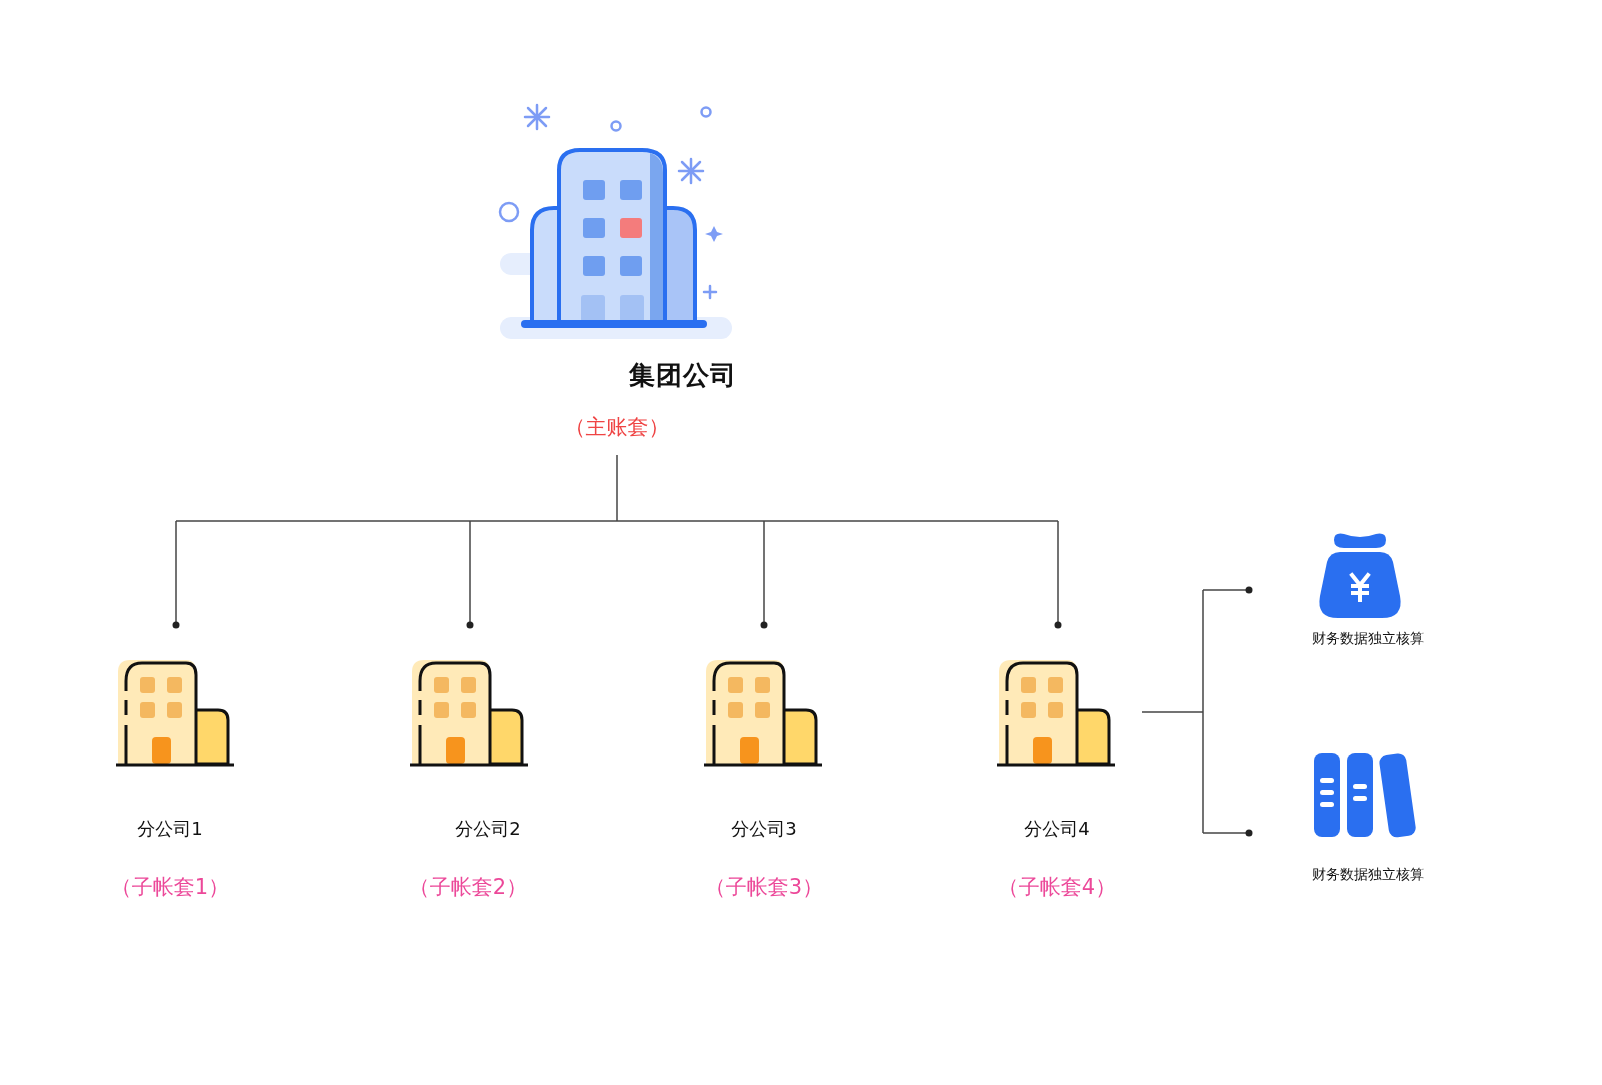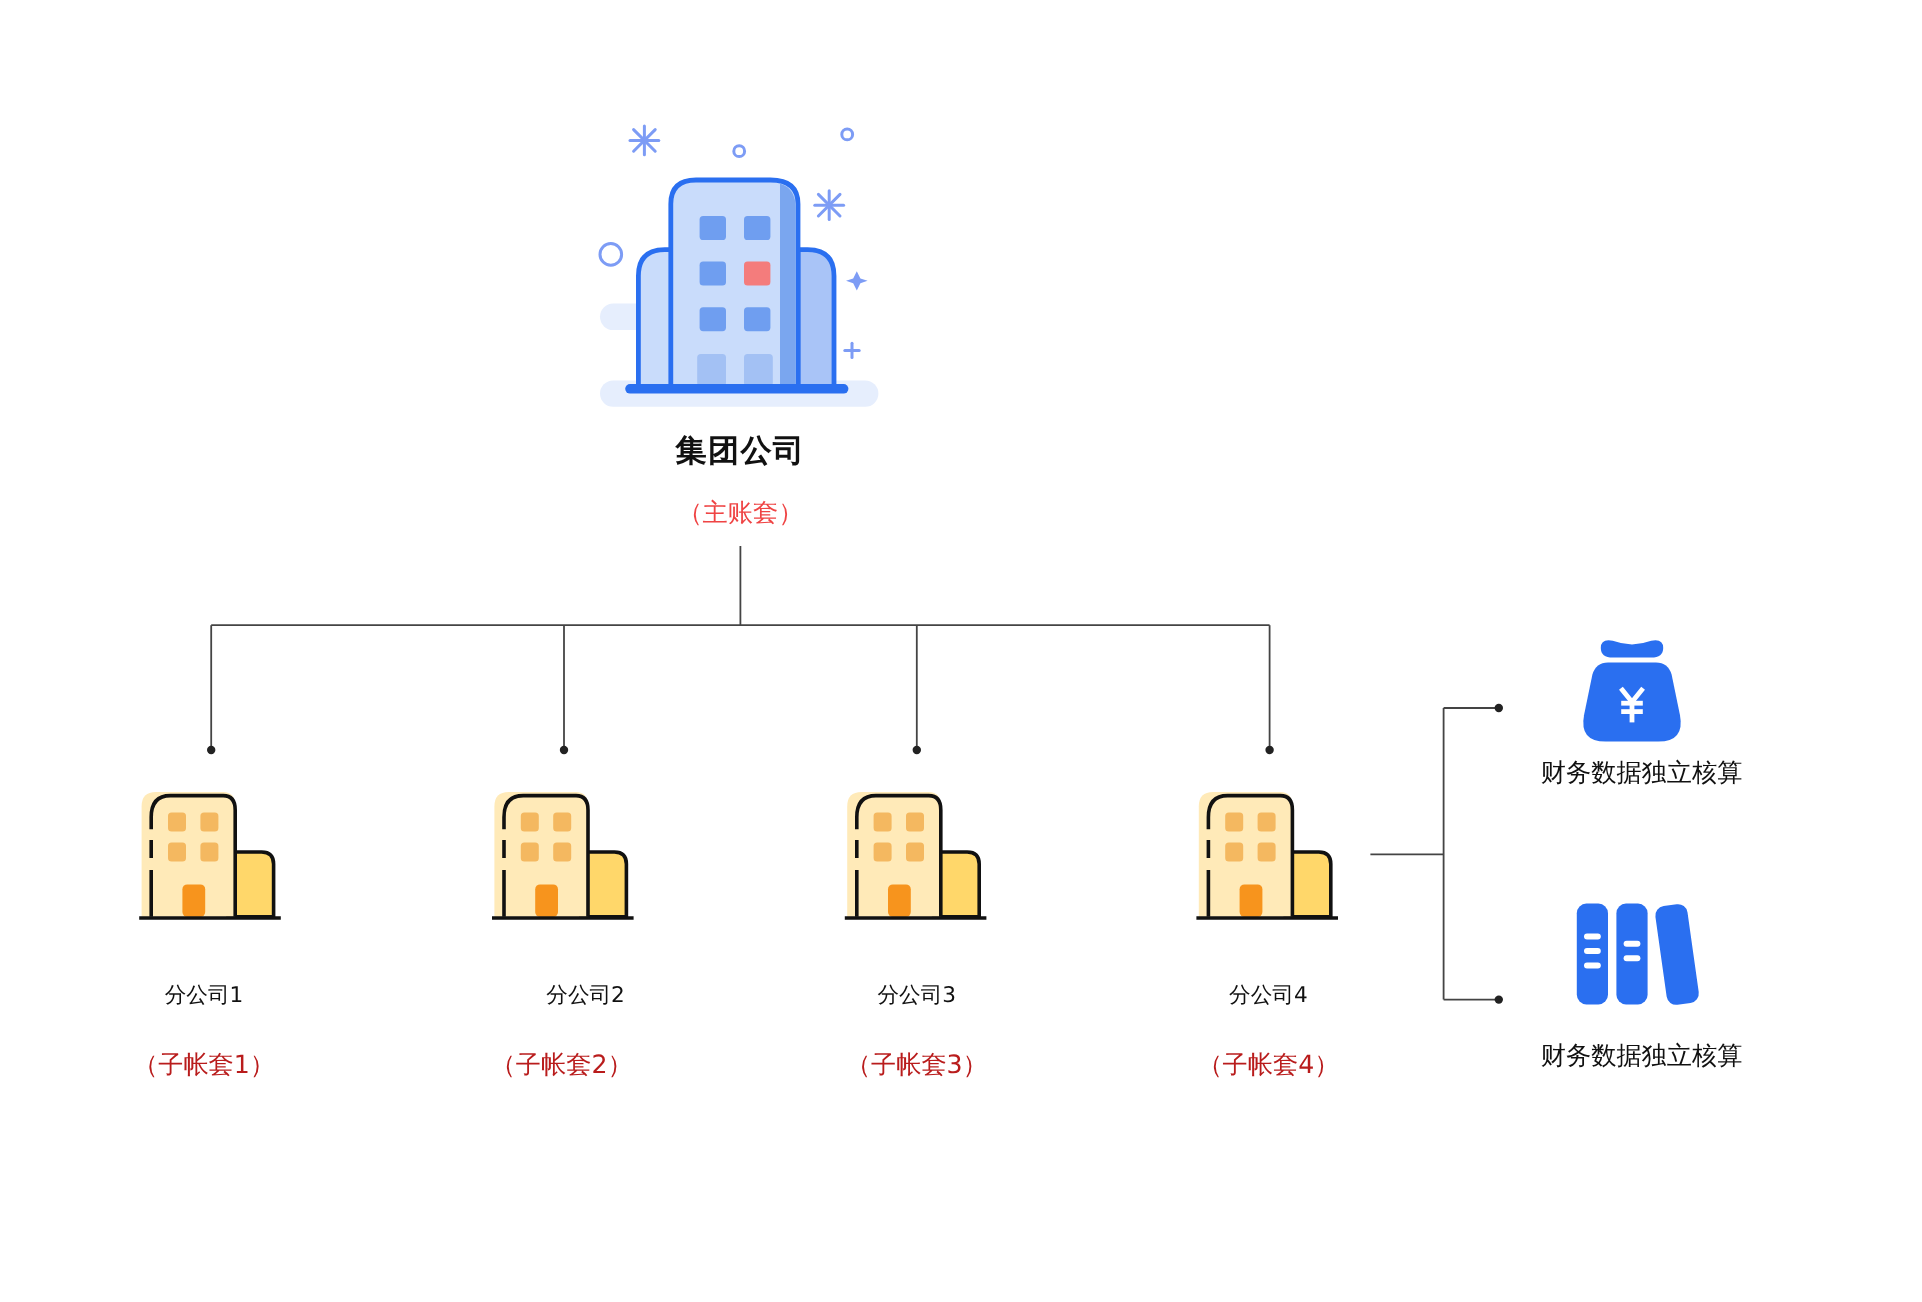--- a/index.html
+++ b/index.html
@@ -1,24 +1,24 @@
 <!DOCTYPE html>
 <html><head>
 <meta charset="utf-8">
 <style>
   html, body { margin: 0; padding: 0; background: #ffffff; }
   body { width: 1602px; height: 1085px; position: relative; overflow: hidden;
          font-family: "DejaVu Sans", "Liberation Sans", sans-serif; color: #111; }
   .abs { position: absolute; }
   .lines { position: absolute; left: 0; top: 0; }
-  .title { position: absolute; font-size: 26px; font-weight: bold; text-align: center; width: 240px; letter-spacing: 1px; }
+  .title { position: absolute; font-size: 26px; font-weight: bold; text-align: right; width: 240px; letter-spacing: 1px; }
   .subtitle { position: absolute; font-size: 21px; text-align: center; width: 240px; color: #ef4444; }
   .branch-title { position: absolute; font-size: 18px; text-align: center; width: 200px; font-weight: 500; }
-  .branch-sub { position: absolute; font-size: 21px; text-align: center; width: 200px; color: #b91c1c; }
-  .feature-label { position: absolute; font-size: 21px; text-align: center; width: 220px; font-weight: 500; }
+  .branch-sub { position: absolute; font-size: 21px; text-align: center; width: 200px; color: #ec4899; }
+  .feature-label { position: absolute; font-size: 14px; text-align: center; width: 220px; font-weight: 500; }
 </style>
 </head>
 <body>
 
 <svg class="lines" width="1602" height="1085">
   <g stroke="#444" stroke-width="1.5" fill="none">
     <line x1="617" y1="455" x2="617" y2="521"></line>
     <line x1="176" y1="521" x2="1058" y2="521"></line>
     <line x1="176" y1="521" x2="176" y2="625"></line>
     <line x1="470" y1="521" x2="470" y2="625"></line>

